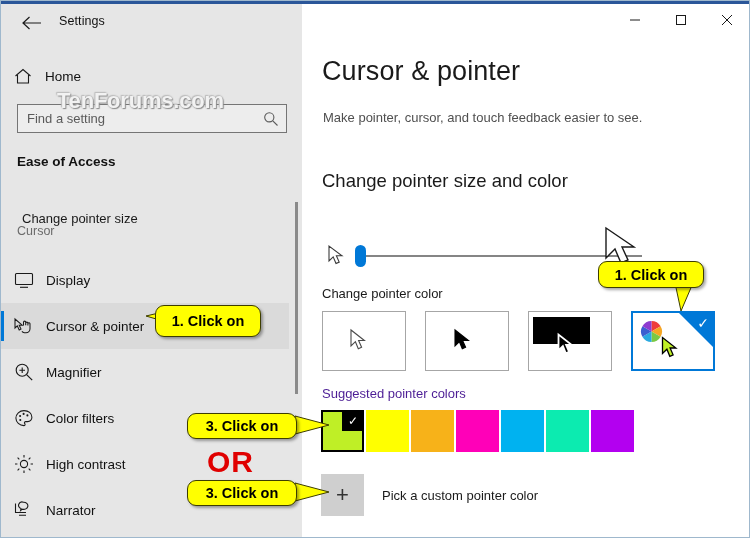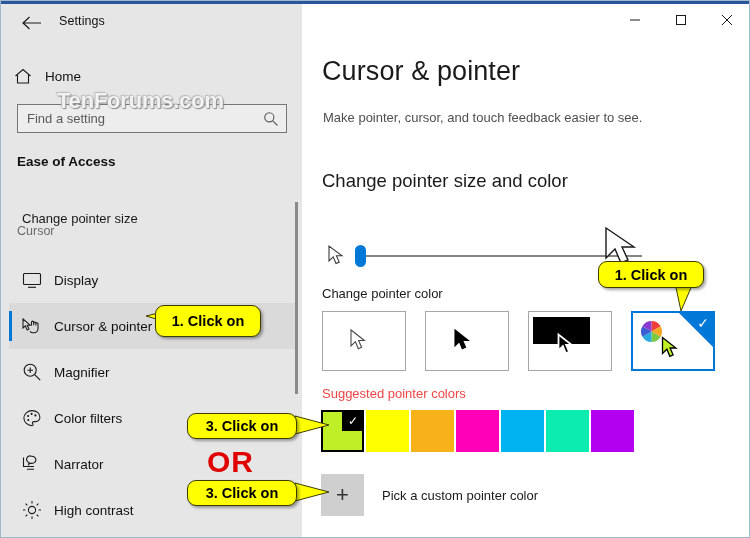--- a/index.html
+++ b/index.html
@@ -82,21 +82,21 @@
 
   .section-head {
     position: absolute; left: 16px; top: 150px;
     font-size: 13.5px; font-weight: bold; color: #111;
   }
   .group-head {
     position: absolute; left: 16px; top: 220px;
     font-size: 12.5px; color: #6b6b6b;
   }
 
-  .nav-list { position: absolute; left: 8px; top: 253px; width: 288px; }
+  .nav-list { position: absolute; left: 0; top: 253px; width: 288px; }
   .nav-item {
     position: relative;
     display: flex; align-items: center;
     height: 46px;
     cursor: pointer;
   }
   .nav-item .nav-ico {
     width: 45px; display: flex; align-items: center; justify-content: center;
     flex: 0 0 45px;
   }
@@ -184,21 +184,21 @@
     border-left: 34px solid transparent;
   }
   .corner-check-mark {
     position: absolute; right: 4px; top: 3px;
     color: #fff; font-size: 14px; line-height: 14px;
   }
   .colorwheel { position: absolute; left: 7px; top: 7px; }
 
   .lbl-sugg {
     position: absolute; left: 321px; top: 385px;
-    font-size: 13px; color: #ef4444;
+    font-size: 13px; color: #4c1d95;
   }
   .sw-row { position: absolute; left: 320px; top: 409px; display: flex; gap: 2px; }
   .swatch { width: 43px; height: 42px; cursor: pointer; position: relative; }
   .swatch.sel { outline: 2px solid #000; outline-offset: -2px; }
   .sw-checkbox {
     position: absolute; right: 0; top: 0;
     width: 22px; height: 21px; background: #000;
     display: flex; align-items: center; justify-content: center;
     color: #fff; font-size: 12px; line-height: 12px;
   }
@@ -318,39 +318,39 @@
             <circle cx="9.6" cy="4.9" r="1.05" fill="#1a1a1a"></circle>
             <circle cx="13.4" cy="6.4" r="1.05" fill="#1a1a1a"></circle>
             <circle cx="6.3" cy="11" r="1.05" fill="#1a1a1a"></circle>
           </svg>
         </span>
         <span class="nav-lbl">Color filters</span>
       </div>
 
       <div class="nav-item">
         <span class="nav-ico">
-          <svg width="20" height="18" viewBox="0 0 20 18">
-            <path d="M1.5 2.5 L1.5 11.5 L12 11.5 M5 14.3 L12 14.3" fill="none" stroke="#1a1a1a" stroke-width="1.1"></path>
-            <path d="M9.5 1.2 a4.2 3.6 0 1 1 -1.2 7 L6.6 9.6 L7 7.6 a3.6 3.3 0 0 1 2.5 -6.4 Z" fill="#e6e6e6" stroke="#1a1a1a" stroke-width="1.1"></path>
-          </svg>
-        </span>
-        <span class="nav-lbl">Narrator</span>
-      </div>
-
-      <div class="nav-item">
-        <span class="nav-ico">
           <svg width="20" height="20" viewBox="0 0 20 20">
             <circle cx="10" cy="10" r="3.6" fill="none" stroke="#1a1a1a" stroke-width="1.1"></circle>
             <g stroke="#1a1a1a" stroke-width="1.1">
               <path d="M10 1 L10 3.4 M10 16.6 L10 19 M1 10 L3.4 10 M16.6 10 L19 10"></path>
               <path d="M3.6 3.6 L5.3 5.3 M14.7 14.7 L16.4 16.4 M16.4 3.6 L14.7 5.3 M5.3 14.7 L3.6 16.4"></path>
             </g>
           </svg>
         </span>
         <span class="nav-lbl">High contrast</span>
+      </div>
+
+      <div class="nav-item">
+        <span class="nav-ico">
+          <svg width="20" height="18" viewBox="0 0 20 18">
+            <path d="M1.5 2.5 L1.5 11.5 L12 11.5 M5 14.3 L12 14.3" fill="none" stroke="#1a1a1a" stroke-width="1.1"></path>
+            <path d="M9.5 1.2 a4.2 3.6 0 1 1 -1.2 7 L6.6 9.6 L7 7.6 a3.6 3.3 0 0 1 2.5 -6.4 Z" fill="#e6e6e6" stroke="#1a1a1a" stroke-width="1.1"></path>
+          </svg>
+        </span>
+        <span class="nav-lbl">Narrator</span>
       </div>
 
     </div>
 
     <div class="side-scrollbar"></div>
   </div>
 
   <div class="main">
 
     <div class="winctrls">

